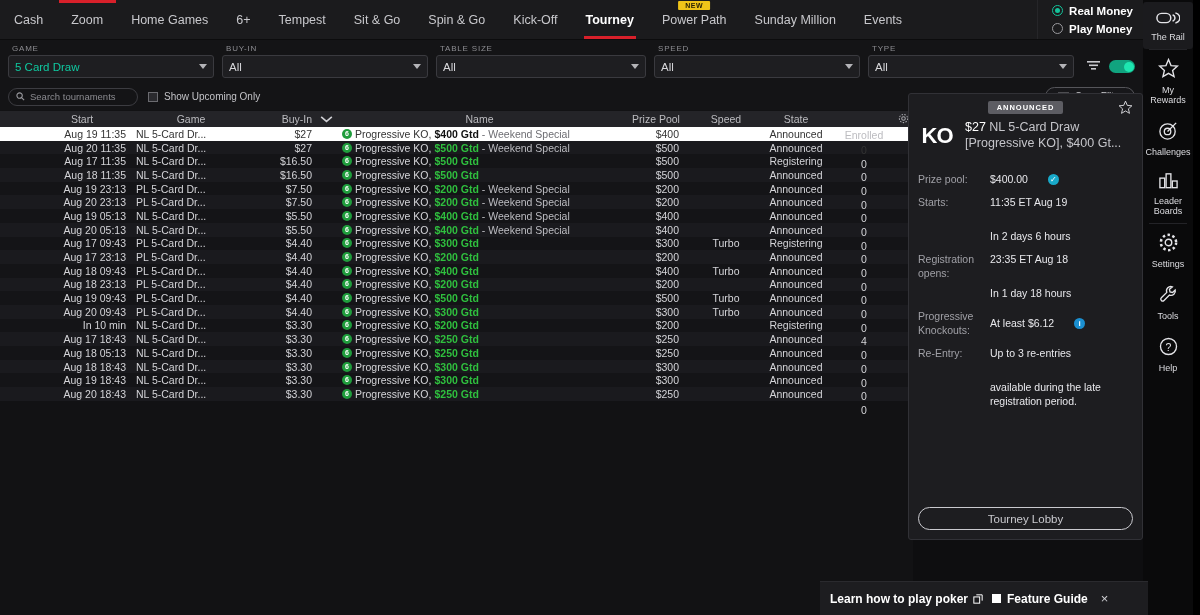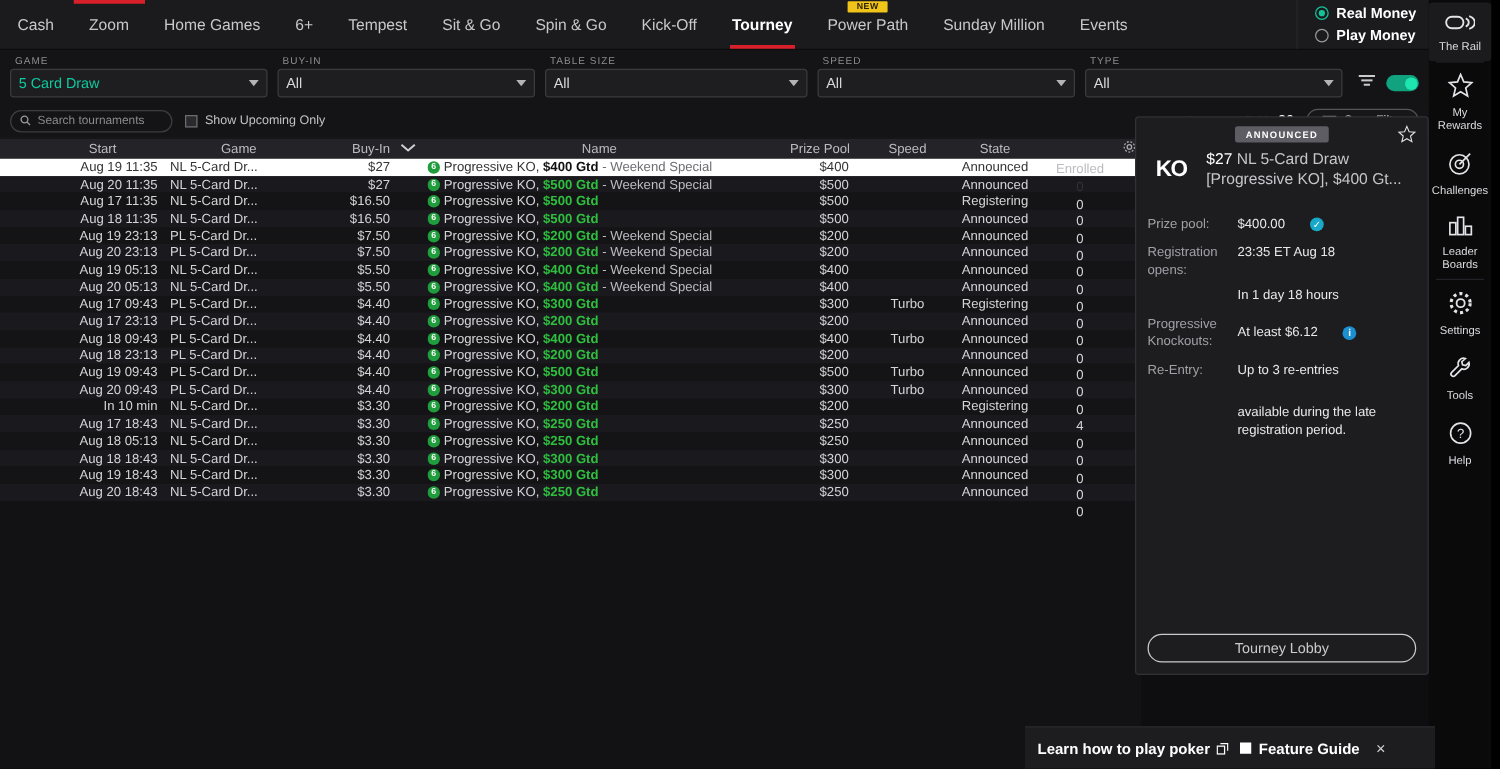--- a/index.html
+++ b/index.html
@@ -113,21 +113,21 @@
   .detail {
     position: absolute; right: 0; top: -17px; width: 235px; height: 447px;
     background: #1d1d20; border: 1px solid #313136; border-radius: 3px;
     display: flex; flex-direction: column; padding: 7px 9px 9px 9px;
   }
   .badge-row { display: flex; align-items: center; justify-content: center; position: relative; height: 12px; }
   .status-badge { background: #5d5d63; color: #ffffff; font-size: 7.5px; letter-spacing: 1px; padding: 2px 9px; border-radius: 2px; font-weight: bold; }
   .star { position: absolute; right: 0; top: -1px; cursor: pointer; }
   .dhead { display: flex; gap: 9px; margin-top: 6px; }
   .ko-logo { width: 38px; height: 33px; flex: none; display: flex; align-items: center; justify-content: center;
-             font-size: 18px; font-weight: bold; color: #ffffff; letter-spacing: -1px; position: relative; }
+             font-size: 22px; font-weight: bold; color: #ffffff; letter-spacing: -1px; position: relative; }
   .dtitle { font-size: 12.5px; color: #ffffff; line-height: 16px; }
   .dtitle .dim { color: #c5c5ca; }
   .drows { margin-top: 20px; display: flex; flex-direction: column; gap: 9px; }
   .drow { display: flex; font-size: 10.5px; line-height: 14px; }
   .dk { width: 72px; color: #a0a0a6; flex: none; }
   .dv { color: #e8e8ec; display: flex; flex-wrap: wrap; align-items: center; gap: 20px; }
   .dv .sub { width: 100%; }
   .info-dot { width: 11px; height: 11px; border-radius: 50%; background: #1b8fd0; color: #fff; font-size: 8px;
               line-height: 11px; text-align: center; font-weight: bold; flex: none; cursor: pointer; }
   .chk-dot { width: 11px; height: 11px; border-radius: 50%; background: #18a9c9; position: relative; flex: none; }
@@ -693,20 +693,27 @@
             <div><span>$27</span><span class="dim"> NL 5-Card Draw</span></div>
             <div class="dim">[Progressive KO], $400 Gt...</div>
           </div>
         </div>
         <div class="drows" id="detail-rows">
             <div class="drow">
               <div class="dk">Prize pool:</div>
               <div class="dv">
                 <span>$400.00</span>
                 <span class="chk-dot"></span>
+              </div>
+            </div>
+            <div class="drow">
+              <div class="dk">Starts:</div>
+              <div class="dv">
+                <span>11:35 ET Aug 19</span>
+                <span class="sub">In 2 days 6 hours</span>
               </div>
             </div>
             <div class="drow">
               <div class="dk">Registration opens:</div>
               <div class="dv">
                 <span>23:35 ET Aug 18</span>
                 <span class="sub">In 1 day 18 hours</span>
               </div>
             </div>
             <div class="drow">

